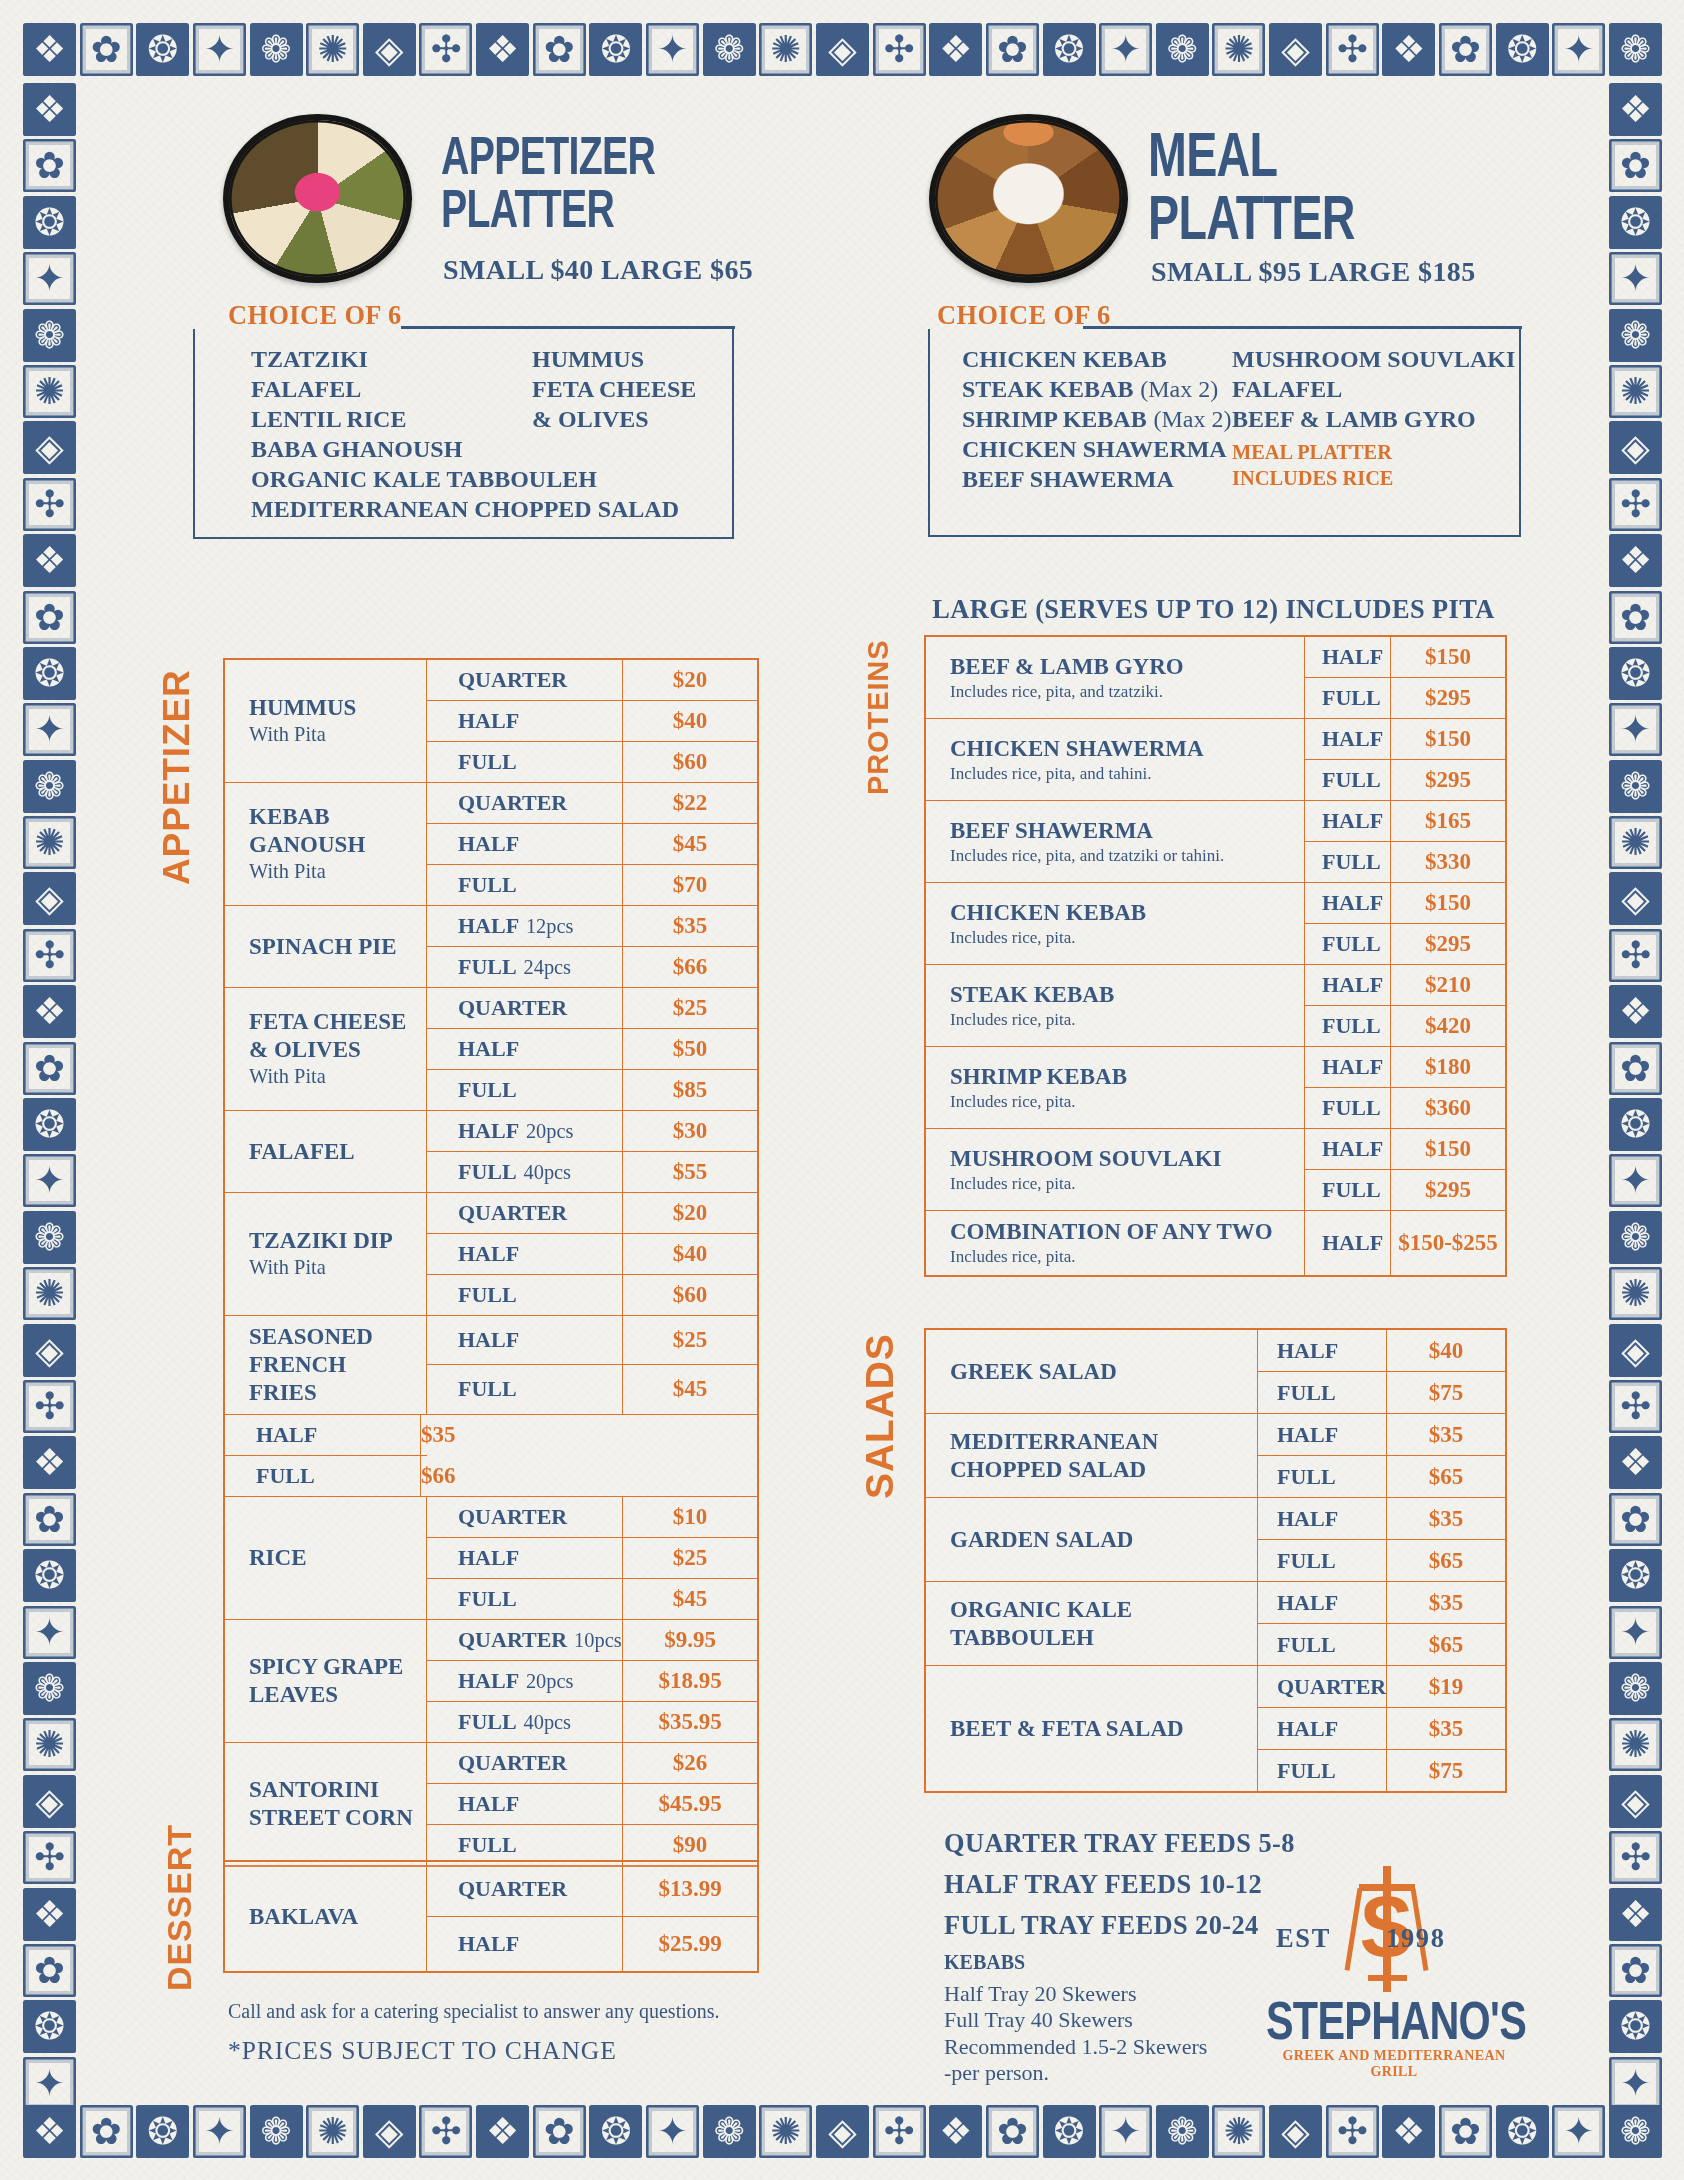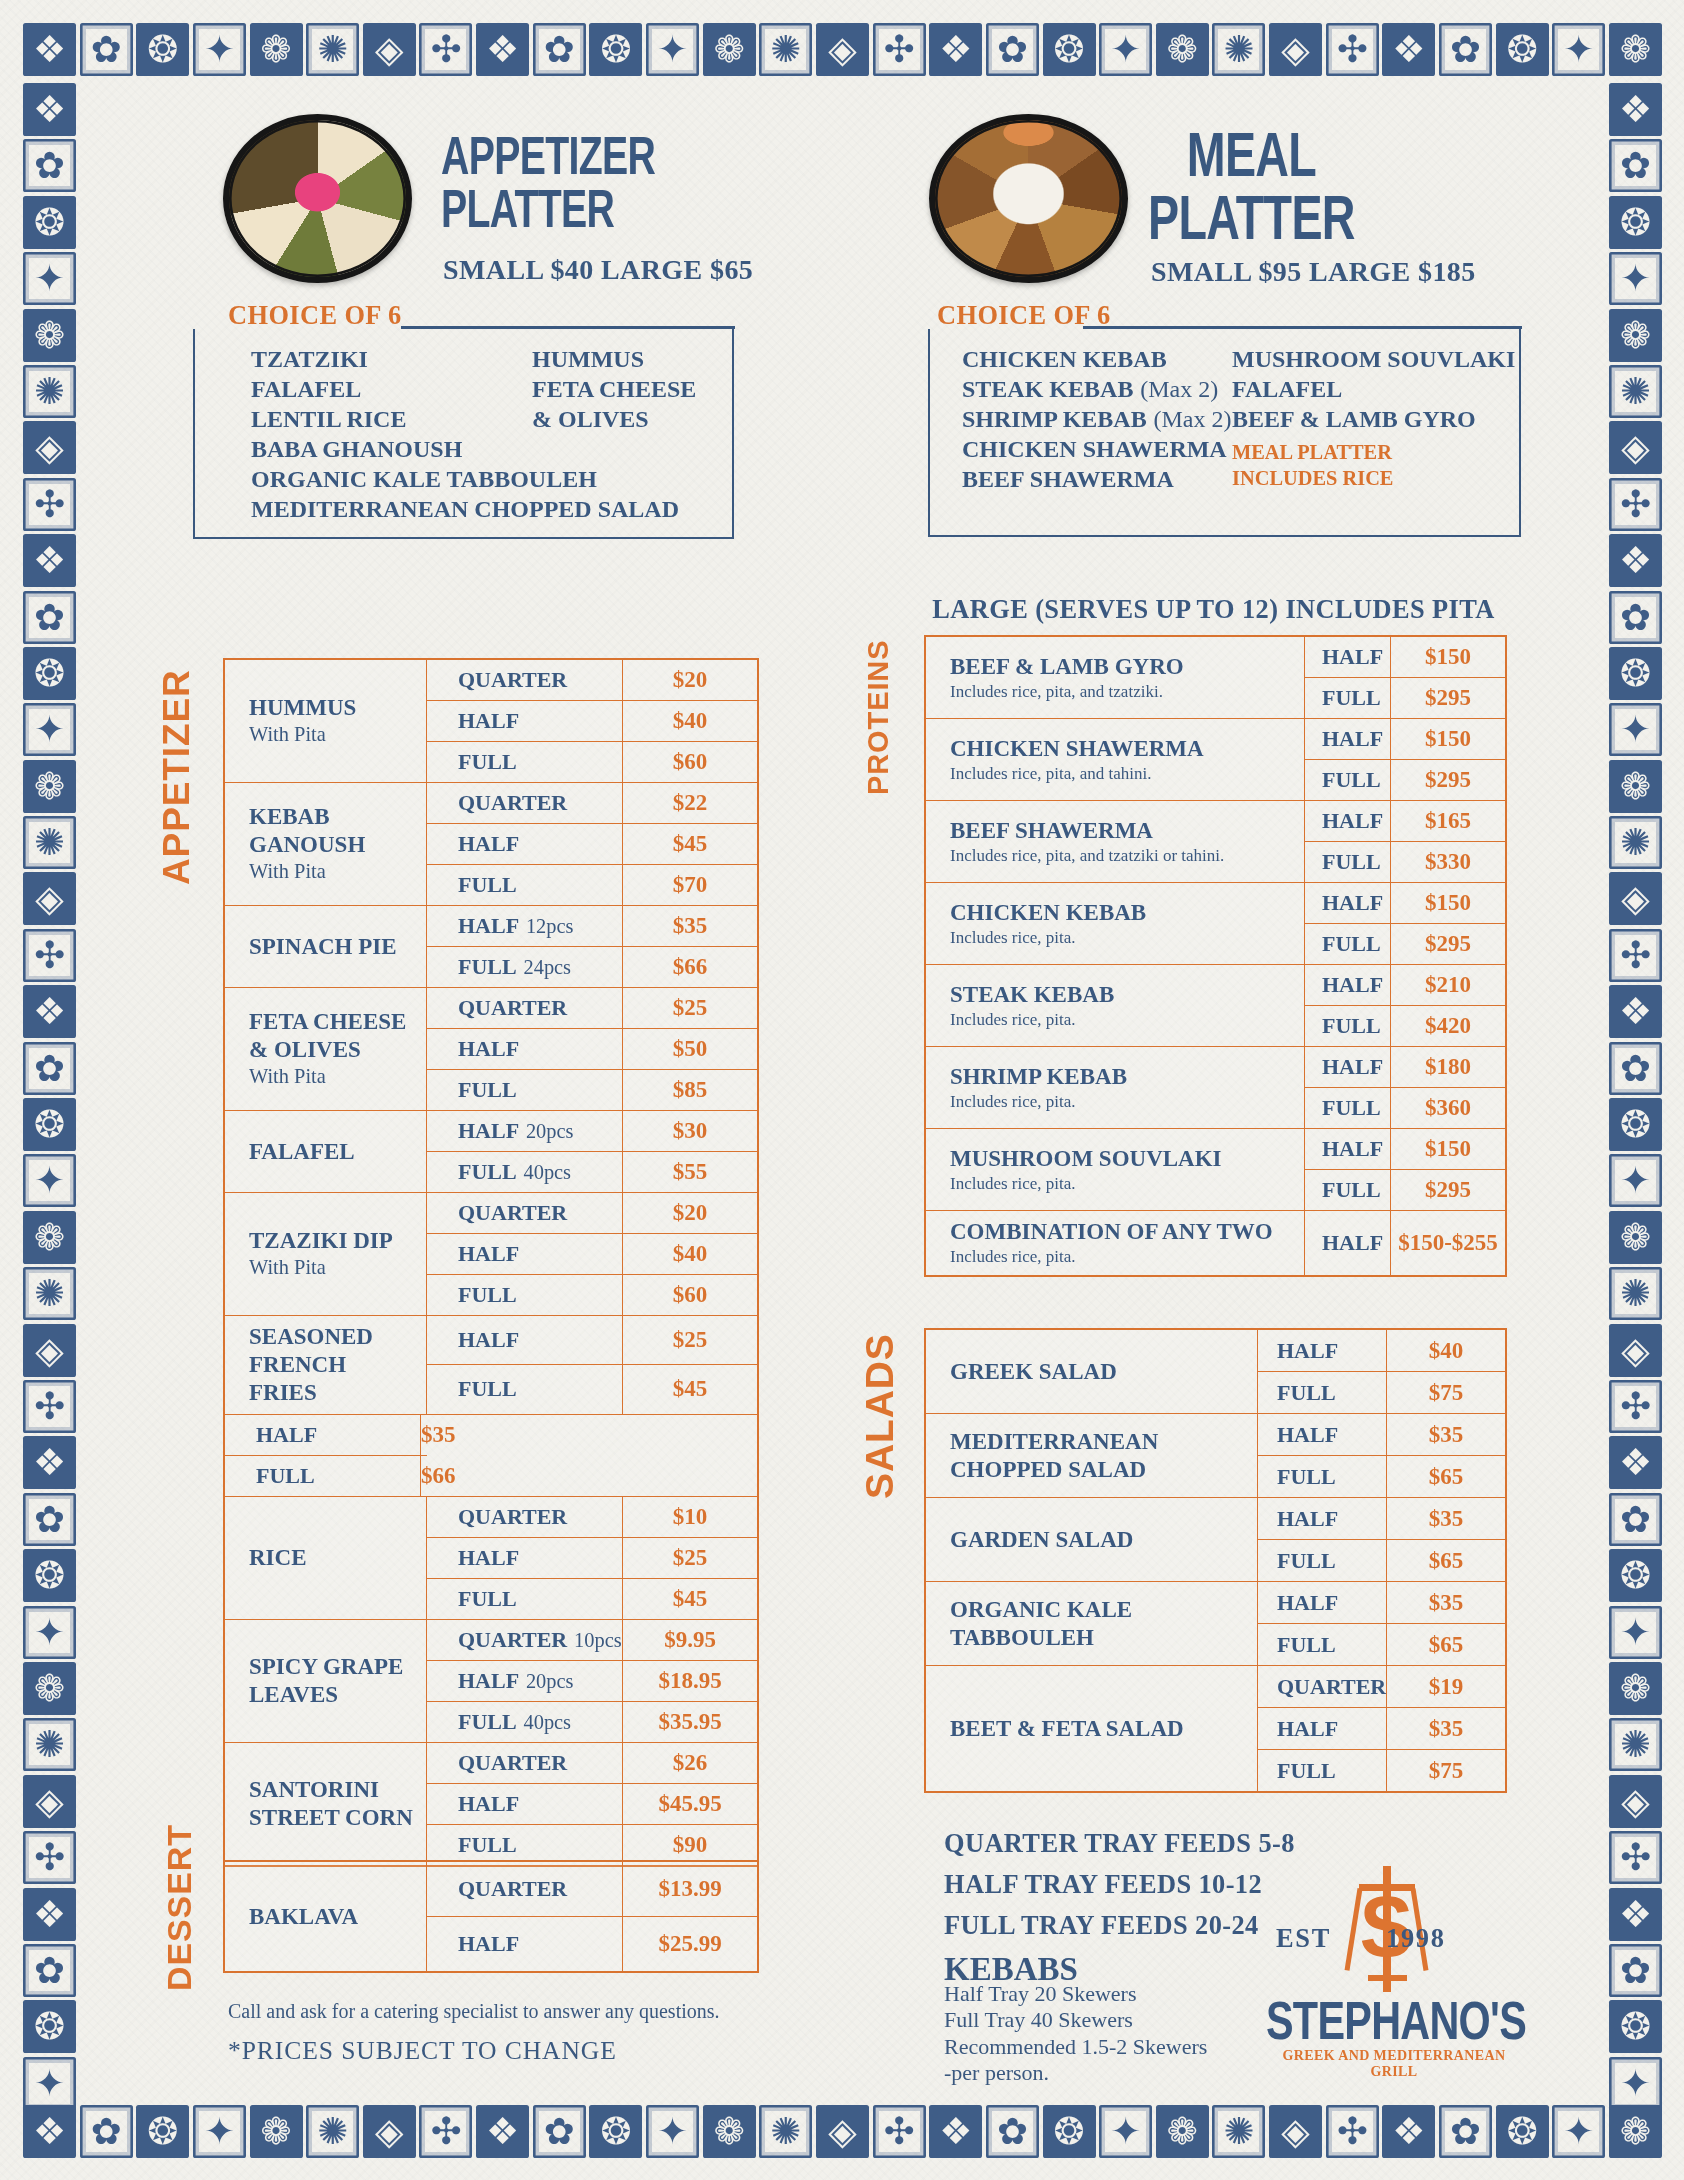--- a/index.html
+++ b/index.html
@@ -83,21 +83,21 @@
   #tbl-proteins .prow{min-height:40px; grid-template-columns:85px 1fr;}
   #tbl-proteins .cell-size{padding-left:17px;}
   #tbl-salads{left:924px; top:1328px; width:579px;}
   #tbl-salads .group{grid-template-columns:332px 1fr;}
   #tbl-salads .prow{min-height:41px; grid-template-columns:128px 1fr;}
   #tbl-salads .cell-size{padding-left:19px;}
   
   .call-line{font-size:20px;}
   .prices-line{font-size:25.6px; letter-spacing:0.9px;}
   .tray-line{font-weight:bold; font-size:26.4px; line-height:41px; letter-spacing:0.4px;}
-  .kebabs-title{font-weight:bold; font-size:33px;text-align:center;}
+  .kebabs-title{font-weight:bold; font-size:20px;text-align:center;}
   .kebab-line{font-size:22px; line-height:26.4px;}
   
   #logo-icon{left:1344px; top:1874px; width:85px; height:109px;}
   #logo-icon .skewer{position:absolute; left:39px; top:-8.5px; width:7.7px; height:126px; background:#dd7430;}
   #logo-icon .bar-top{position:absolute; left:15.3px; top:10.2px; width:56px; height:6.8px; background:#dd7430;}
   #logo-icon .bar-bottom{position:absolute; left:24px; bottom:1.7px; width:39px; height:6.8px; background:#dd7430;}
   #logo-icon .side-l{position:absolute; left:6.8px; top:13.6px; width:5.1px; height:83px; background:#dd7430; transform:rotate(9deg);}
   #logo-icon .side-r{position:absolute; right:6.8px; top:13.6px; width:5.1px; height:83px; background:#dd7430; transform:rotate(-9deg);}
   #logo-icon .s-letter{position:absolute; left:0; top:1.7px; width:85px; text-align:center; font-family:"Liberation Sans", sans-serif;
     font-weight:bold; font-size:85px; line-height:101px; color:#dd7430; transform:scaleX(0.95);}
@@ -530,21 +530,21 @@
       </div>
     <div class="choice-list" style="left:337px;">
 
     <div class="choice-item">HUMMUS</div>
         <div class="choice-item">FETA CHEESE</div>
         <div class="choice-item">&amp; OLIVES</div>
       </div>
   </div>
 
   <div id="photo-meal" class="photo"></div>
-  <div class="abs big-title" style="left:1148px; top:123px; font-size:63px; line-height:63px;text-align:center;">
+  <div class="abs big-title" style="left:1148px; top:123px; font-size:63px; line-height:63px;">
     <span class="tline">MEAL</span>
     <span class="tline">PLATTER</span>
   </div>
   <div class="abs subtitle navy" style="left:1151px; top:256px;">SMALL $95 LARGE $185</div>
   <div class="abs choice-title" style="left:937px; top:300px;">CHOICE OF 6</div>
   <div class="choice-box" style="left:928px; top:329px; width:589px; height:206px;">
     <div class="topline" style="left:153px;"></div>
     <div class="choice-list" style="left:32px;">
 
         <div class="choice-item"><span>CHICKEN KEBAB</span><span class="note"></span></div>

